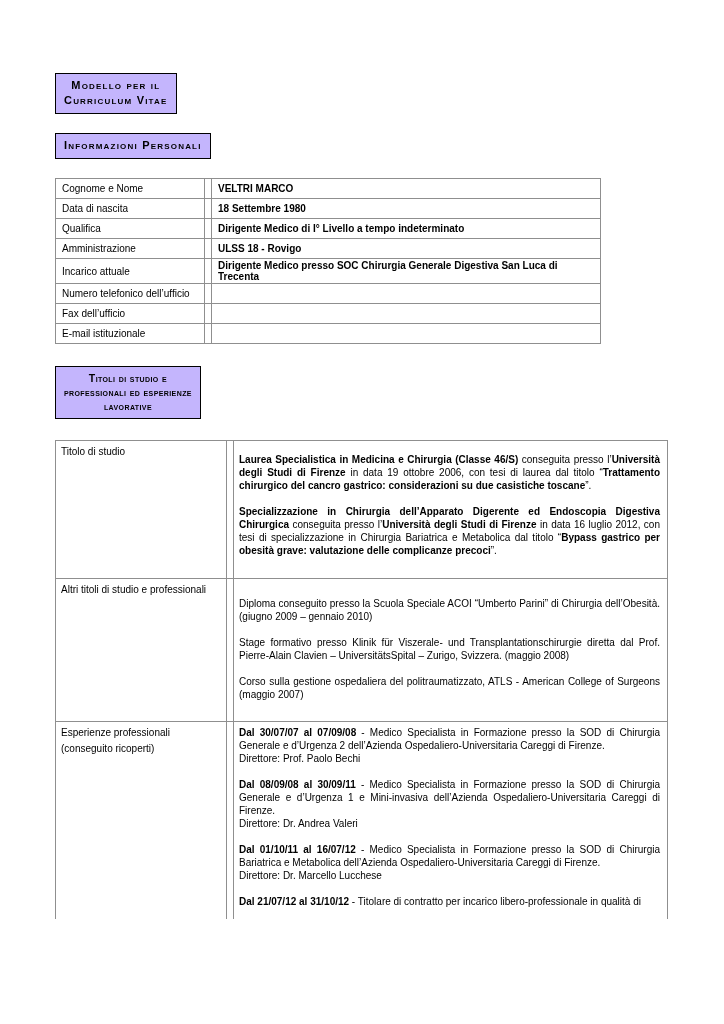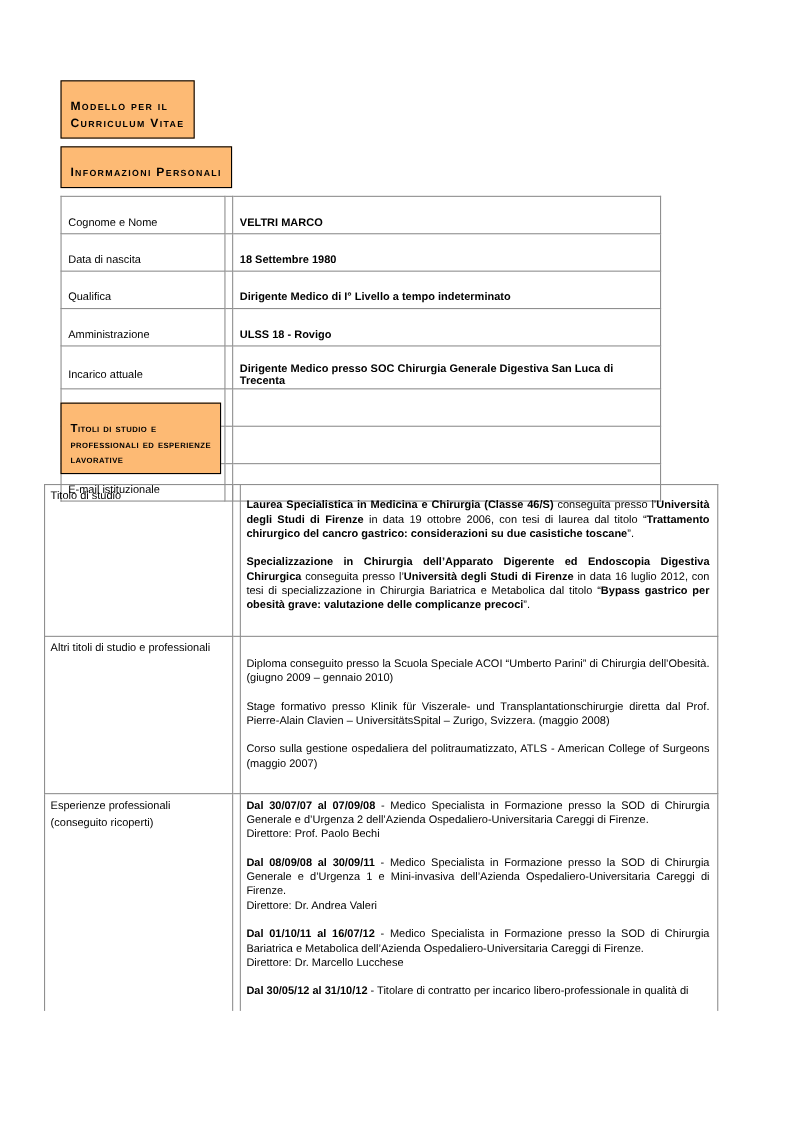--- a/index.html
+++ b/index.html
@@ -8,22 +8,23 @@
     position: relative;
     width: 724px;
     height: 1024px;
     background: #fff;
     overflow: hidden;
   }
   
   .hbox {
     position: absolute;
     border: 1px solid #000;
-    padding: 16px 8px 5px 8px;
-    background: #fdba74;
+    padding: 4px 8px 5px 8px;
+    background: #c4b5fd;
+    text-align: center;
   }
   .sc-line {
     font-variant: small-caps;
     font-weight: bold;
     font-size: 11px;
     letter-spacing: 1.2px;
     line-height: 15px;
     white-space: nowrap;
   }
   .sc-line.tight { letter-spacing: 0.4px; font-size: 10.5px; line-height: 14px; }
@@ -36,32 +37,32 @@
     position: absolute;
     left: 55px; top: 178px;
     width: 546px;
     border-collapse: collapse;
     table-layout: fixed;
     font-size: 10px;
   }
   table.t1 td {
     border: 1px solid #8f8f8f;
     height: 17px;
-    padding: 15px 4px 1px 6px;
+    padding: 1px 4px 1px 6px;
     vertical-align: middle;
     overflow: hidden;
   }
   table.t1 td.lbl { width: 138px; white-space: nowrap; }
   table.t1 td.sp  { width: 6px; padding: 0; }
   table.t1 td.val { font-weight: bold; }
 
   
   table.t2 {
     position: absolute;
-    left: 40px; top: 440px;
+    left: 55px; top: 440px;
     width: 613px;
     border-collapse: collapse;
     table-layout: fixed;
     font-size: 10px;
   }
   table.t2 td {
     border: 1px solid #8f8f8f;
     vertical-align: top;
     padding: 3px 5px;
   }
@@ -166,19 +167,19 @@
             <p><span>Corso sulla gestione ospedaliera del politraumatizzato, ATLS - American College of Surgeons (maggio 2007)</span></p>
           </td>
       </tr>
       <tr class="r3">
         <td class="lbl">Esperienze professionali (conseguito ricoperti)</td>
         <td class="sp"></td>
         <td class="content pt3">
             <p><span class="b">Dal 30/07/07 al 07/09/08</span><span> - Medico Specialista in Formazione presso la SOD di Chirurgia Generale e d’Urgenza 2 dell’Azienda Ospedaliero-Universitaria Careggi di Firenze.</span><br><span>Direttore: Prof. Paolo Bechi</span></p>
             <p><span class="b">Dal 08/09/08 al 30/09/11</span><span> - Medico Specialista in Formazione presso la SOD di Chirurgia Generale e d’Urgenza 1 e Mini-invasiva dell’Azienda Ospedaliero-Universitaria Careggi di Firenze.</span><br><span>Direttore: Dr. Andrea Valeri</span></p>
             <p><span class="b">Dal 01/10/11 al 16/07/12</span><span> - Medico Specialista in Formazione presso la SOD di Chirurgia Bariatrica e Metabolica dell’Azienda Ospedaliero-Universitaria Careggi di Firenze.</span><br><span>Direttore: Dr. Marcello Lucchese</span></p>
-            <p><span class="b">Dal 30/05/12 al 31/10/12</span><span> - Titolare di contratto per incarico libero-professionale in qualità di</span></p>
+            <p><span class="b">Dal 21/07/12 al 31/10/12</span><span> - Titolare di contratto per incarico libero-professionale in qualità di</span></p>
           </td>
       </tr>
     </tbody>
   </table>
 
 </div>
 
 </body></html>

